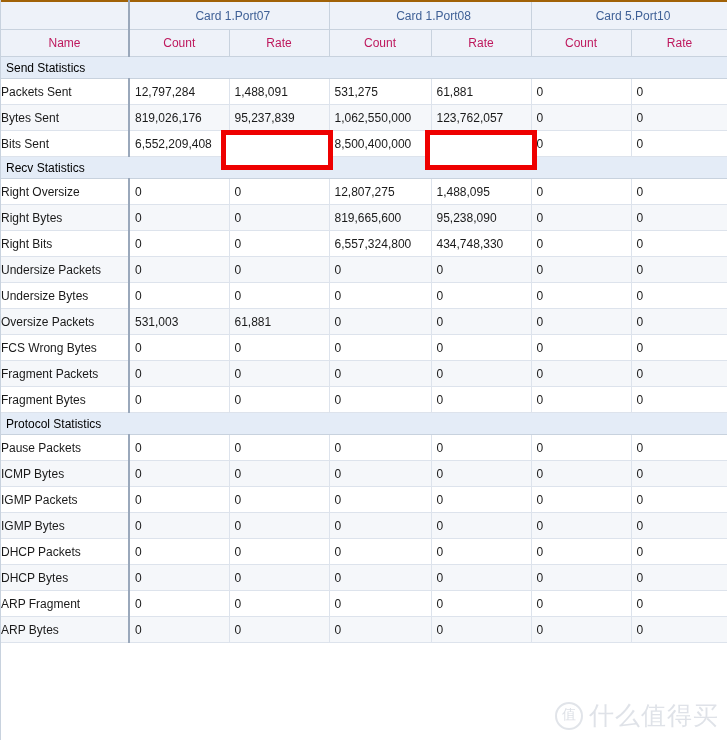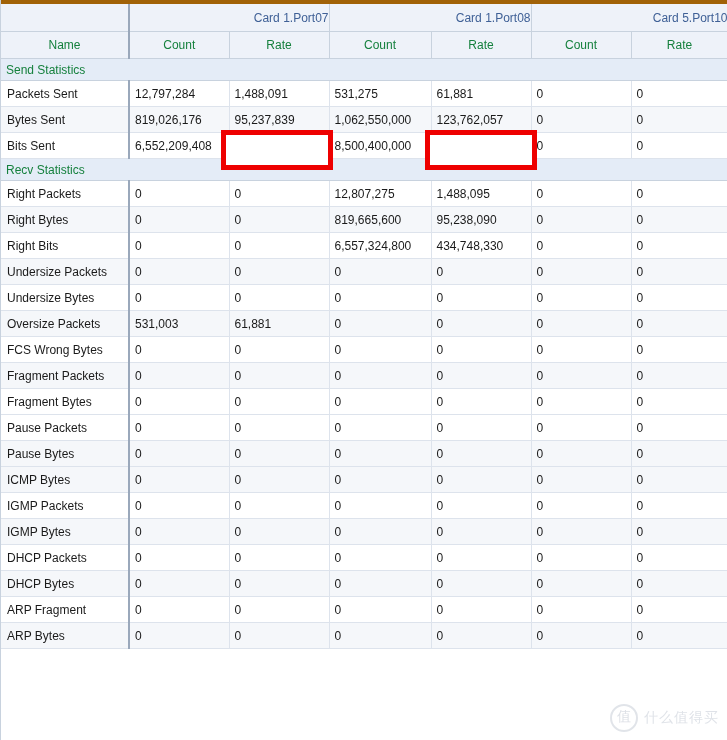--- a/index.html
+++ b/index.html
@@ -31,78 +31,78 @@
     border-collapse: collapse;
     table-layout: fixed;
     width: 727px;
   }
 
   
   tr.group-head > th {
     background: #eef2f9;
     border-right: 1px solid #c8d2de;
     border-bottom: 1px solid #c8d2de;
-    border-top: 4px solid #a16207;
+    border-top: 2px solid #a16207;
     height: 27px;
     padding: 0 0 0 7px;
-    text-align: right;
+    text-align: center;
     font-weight: normal;
     color: #3f6096;
     font-size: 12px;
     white-space: nowrap;
     overflow: hidden;
   }
   tr.group-head > th.corner {
     background: #eef2f9;
     border-right: 1px solid #c8d2de;
   }
 
   tr.col-head > th {
     background: #eef2f9;
     border-right: 1px solid #c8d2de;
     border-bottom: 1px solid #c8d2de;
     height: 26px;
     padding: 0;
     text-align: center;
     font-weight: normal;
-    color: #15803d;
+    color: #be185d;
     font-size: 12px;
     white-space: nowrap;
   }
   th.freeze-edge, td.freeze-edge {
     border-right: 2px solid #9aa8bb !important;
   }
 
   
   tr.section > td {
     background: #e4ecf7;
     border-bottom: 1px solid #c8d2de;
     border-top: 1px solid #d4dced;
     height: 21px;
     padding: 0 0 0 5px;
-    color: #15803d;
+    color: #000000;
     font-size: 12px;
     white-space: nowrap;
   }
 
   
   tr.data > td {
     height: 25px;
     padding: 0 0 0 5px;
     border-right: 1px solid #dde3ec;
     border-bottom: 1px solid #dde3ec;
     font-size: 12px;
     color: #1a1a1a;
     white-space: nowrap;
     overflow: hidden;
     background: #ffffff;
   }
   tr.data.alt > td { background: #f5f7fa; }
   tr.data > td.label {
-    padding-left: 6px;
+    padding-left: 0;
     border-right: 2px solid #9aa8bb;
   }
 
   
   .hl-box {
     position: absolute;
     border: 5px solid #ee0000;
     background: transparent;
     box-sizing: border-box;
     pointer-events: none;
@@ -133,21 +133,21 @@
     height: 24px;
     border-radius: 50%;
     border: 2px solid #c9cfd8;
     color: #c2c8d2;
     font-size: 14px;
     line-height: 20px;
     text-align: center;
     font-family: "DejaVu Sans", sans-serif;
   }
   #watermark .wm-text {
-    font-size: 14px;
+    font-size: 25px;
     color: #c6ccd6;
     letter-spacing: 1px;
     font-family: "DejaVu Sans", sans-serif;
     white-space: nowrap;
   }
 </style>
 </head>
 <body>
 
 <div id="grid">
@@ -207,21 +207,21 @@
           <td>761,902,712</td>
           <td>8,500,400,000</td>
           <td>990,096,456</td>
           <td>0</td>
           <td>0</td>
         </tr>
         <tr class="section">
           <td colspan="7">Recv Statistics</td>
         </tr>
         <tr class="data">
-          <td class="label">Right Packets</td>
+          <td class="label">Right Oversize</td>
           <td>0</td>
           <td>0</td>
           <td>12,807,275</td>
           <td>1,488,095</td>
           <td>0</td>
           <td>0</td>
         </tr>
         <tr class="data alt">
           <td class="label">Right Bytes</td>
           <td>0</td>
@@ -287,31 +287,25 @@
         </tr>
         <tr class="data">
           <td class="label">Fragment Bytes</td>
           <td>0</td>
           <td>0</td>
           <td>0</td>
           <td>0</td>
           <td>0</td>
           <td>0</td>
         </tr>
+        <tr class="section">
+          <td colspan="7">Protocol Statistics</td>
+        </tr>
         <tr class="data">
           <td class="label">Pause Packets</td>
-          <td>0</td>
-          <td>0</td>
-          <td>0</td>
-          <td>0</td>
-          <td>0</td>
-          <td>0</td>
-        </tr>
-        <tr class="data alt">
-          <td class="label">Pause Bytes</td>
           <td>0</td>
           <td>0</td>
           <td>0</td>
           <td>0</td>
           <td>0</td>
           <td>0</td>
         </tr>
         <tr class="data alt">
           <td class="label">ICMP Bytes</td>
           <td>0</td>

